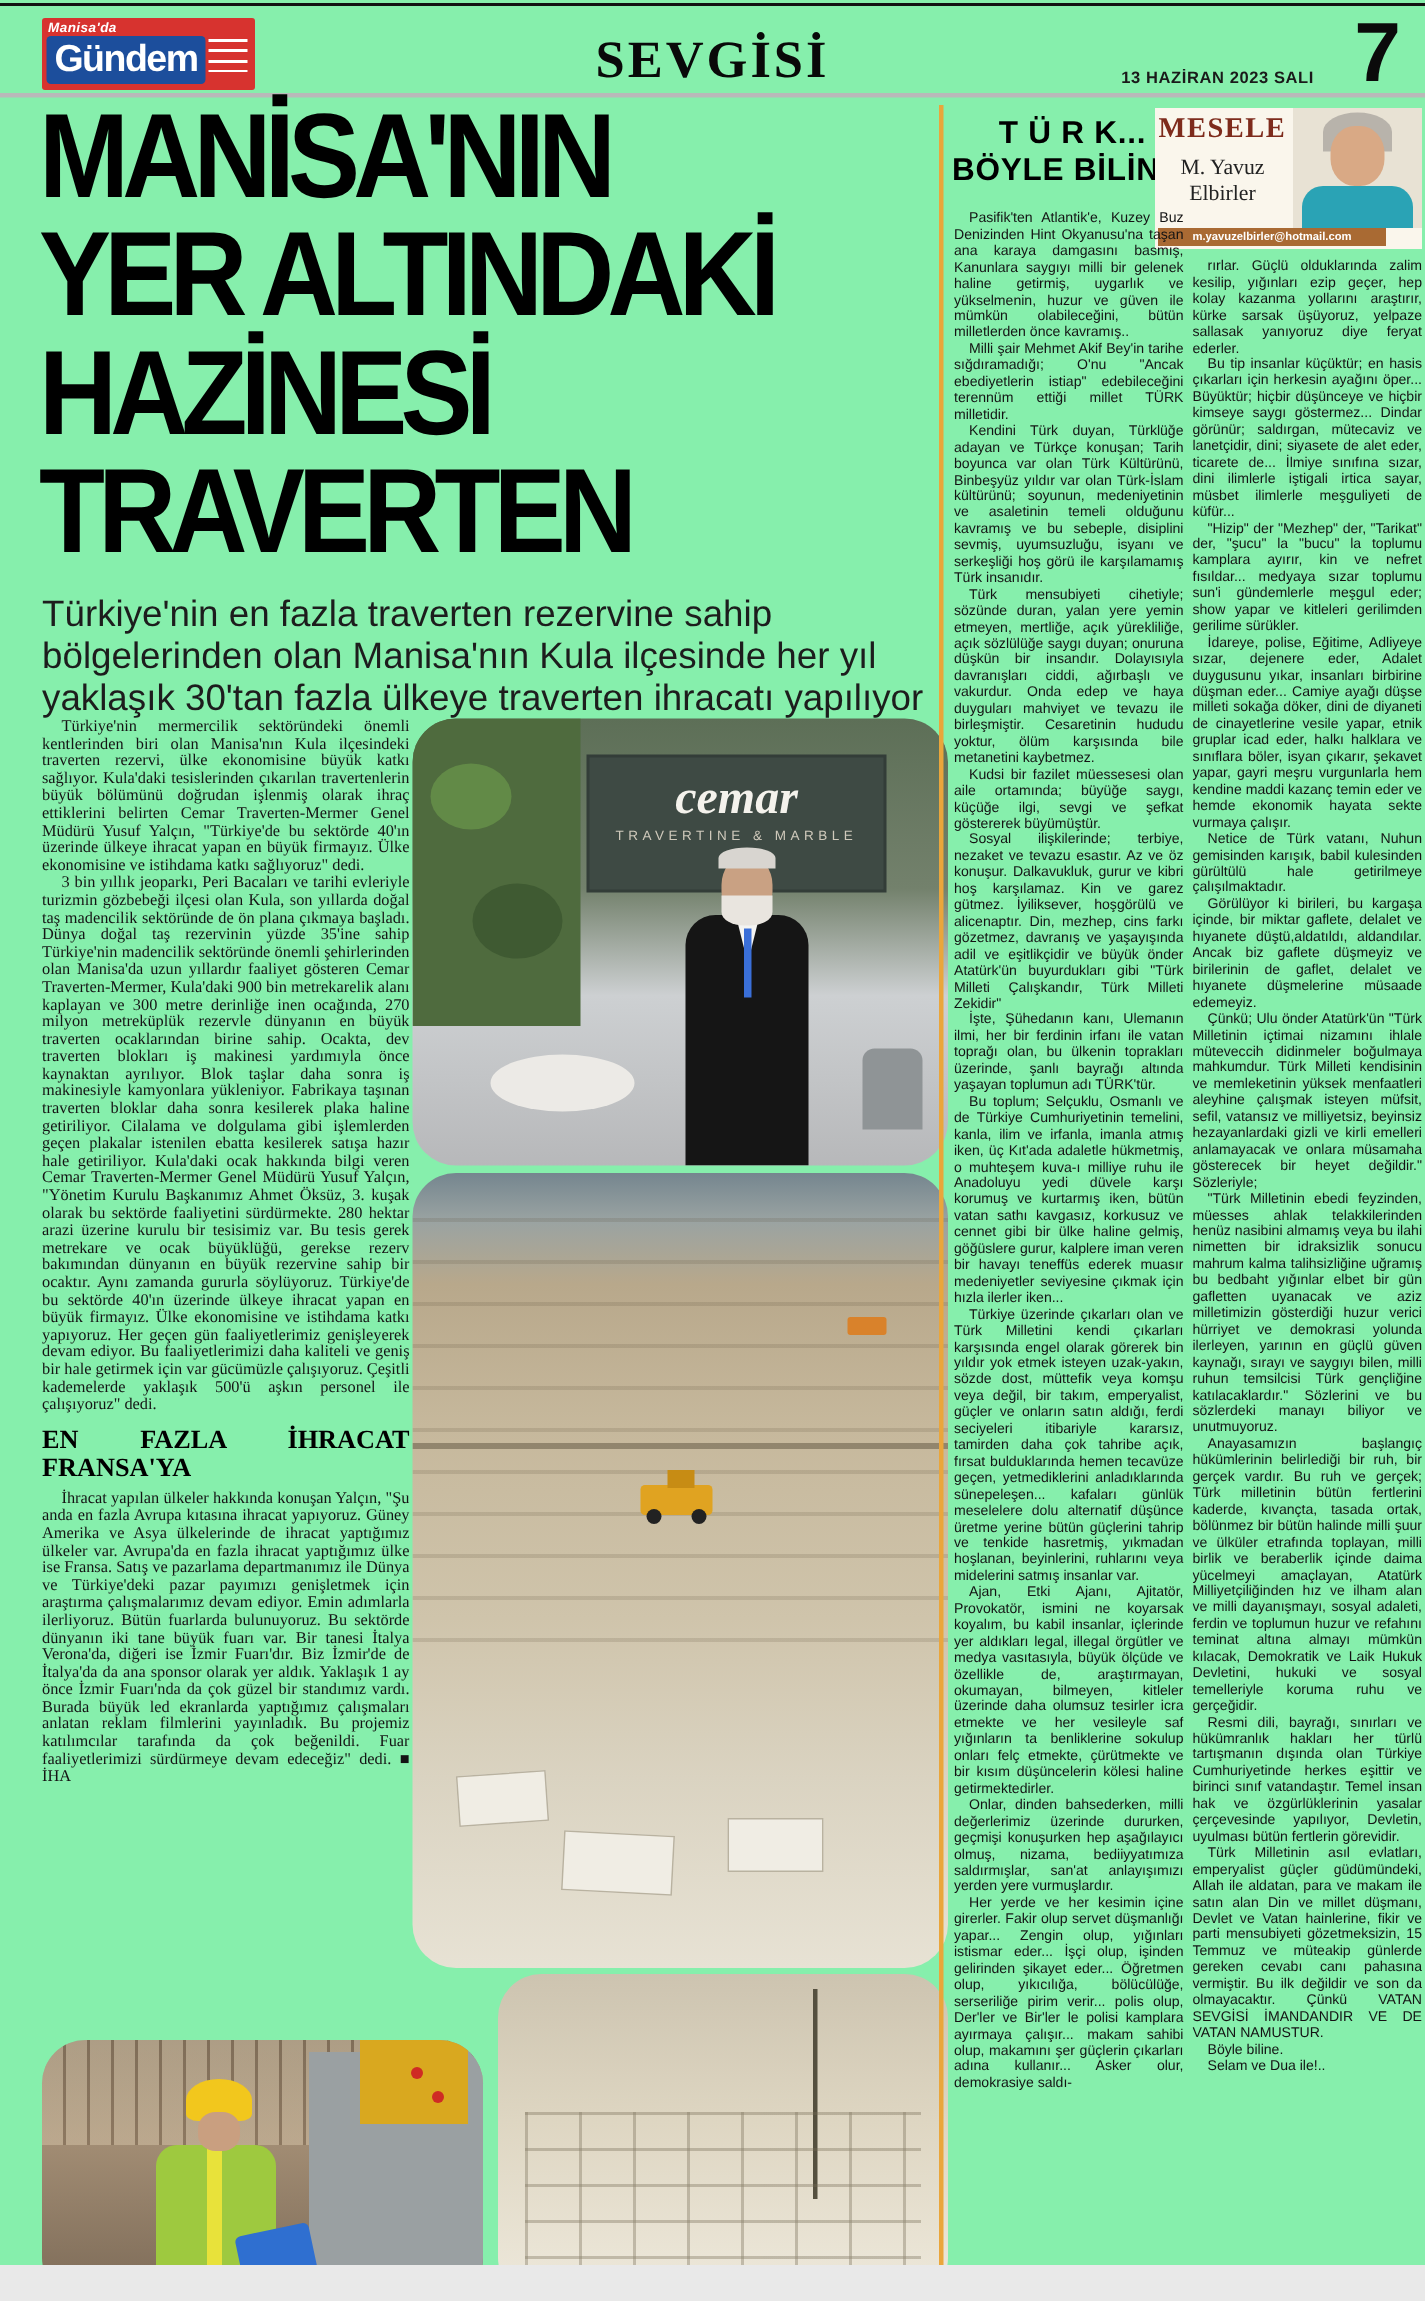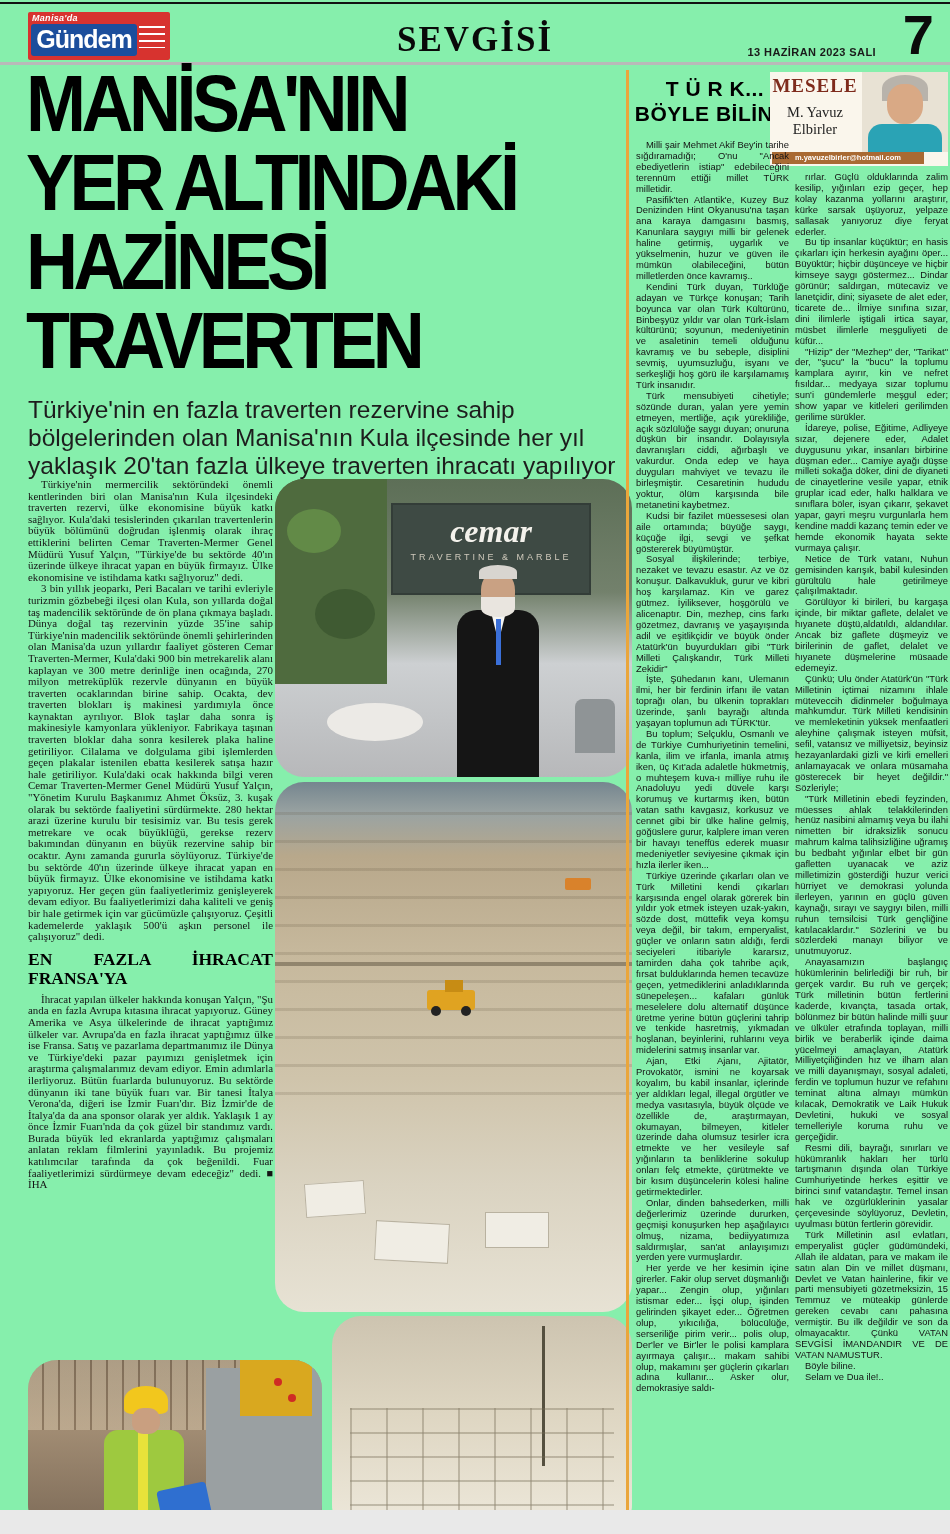--- a/index.html
+++ b/index.html
@@ -125,21 +125,21 @@
   <div class="page-date">13 HAZİRAN 2023 SALI</div>
   <div class="page-num">7</div>
   <div class="header-rule"></div>
 
   <h1 class="headline">
     <div>MANİSA'NIN</div>
     <div>YER ALTINDAKİ</div>
     <div>HAZİNESİ</div>
     <div>TRAVERTEN</div>
   </h1>
-  <div class="subheadline">Türkiye'nin en fazla traverten rezervine sahip bölgelerinden olan Manisa'nın Kula ilçesinde her yıl yaklaşık 20'tan fazla ülkeye traverten ihracatı yapılıyor</div>
+  <div class="subheadline">Türkiye'nin en fazla traverten rezervine sahip bölgelerinden olan Manisa'nın Kula ilçesinde her yıl yaklaşık 30'tan fazla ülkeye traverten ihracatı yapılıyor</div>
 
   <div class="body-col">
     <div>
         <p>Türkiye'nin mermercilik sektöründeki önemli kentlerinden biri olan Manisa'nın Kula ilçesindeki traverten rezervi, ülke ekonomisine büyük katkı sağlıyor. Kula'daki tesislerinden çıkarılan travertenlerin büyük bölümünü doğrudan işlenmiş olarak ihraç ettiklerini belirten Cemar Traverten-Mermer Genel Müdürü Yusuf Yalçın, "Türkiye'de bu sektörde 40'ın üzerinde ülkeye ihracat yapan en büyük firmayız. Ülke ekonomisine ve istihdama katkı sağlıyoruz" dedi.</p>
         <p>3 bin yıllık jeoparkı, Peri Bacaları ve tarihi evleriyle turizmin gözbebeği ilçesi olan Kula, son yıllarda doğal taş madencilik sektöründe de ön plana çıkmaya başladı. Dünya doğal taş rezervinin yüzde 35'ine sahip Türkiye'nin madencilik sektöründe önemli şehirlerinden olan Manisa'da uzun yıllardır faaliyet gösteren Cemar Traverten-Mermer, Kula'daki 900 bin metrekarelik alanı kaplayan ve 300 metre derinliğe inen ocağında, 270 milyon metreküplük rezervle dünyanın en büyük traverten ocaklarından birine sahip. Ocakta, dev traverten blokları iş makinesi yardımıyla önce kaynaktan ayrılıyor. Blok taşlar daha sonra iş makinesiyle kamyonlara yükleniyor. Fabrikaya taşınan traverten bloklar daha sonra kesilerek plaka haline getiriliyor. Cilalama ve dolgulama gibi işlemlerden geçen plakalar istenilen ebatta kesilerek satışa hazır hale getiriliyor. Kula'daki ocak hakkında bilgi veren Cemar Traverten-Mermer Genel Müdürü Yusuf Yalçın, "Yönetim Kurulu Başkanımız Ahmet Öksüz, 3. kuşak olarak bu sektörde faaliyetini sürdürmekte. 280 hektar arazi üzerine kurulu bir tesisimiz var. Bu tesis gerek metrekare ve ocak büyüklüğü, gerekse rezerv bakımından dünyanın en büyük rezervine sahip bir ocaktır. Aynı zamanda gururla söylüyoruz. Türkiye'de bu sektörde 40'ın üzerinde ülkeye ihracat yapan en büyük firmayız. Ülke ekonomisine ve istihdama katkı yapıyoruz. Her geçen gün faaliyetlerimiz genişleyerek devam ediyor. Bu faaliyetlerimizi daha kaliteli ve geniş bir hale getirmek için var gücümüzle çalışıyoruz. Çeşitli kademelerde yaklaşık 500'ü aşkın personel ile çalışıyoruz" dedi.</p>
       </div>
     <h3 class="sub2">EN FAZLA İHRACAT FRANSA'YA</h3>
     <div>
         <p>İhracat yapılan ülkeler hakkında konuşan Yalçın, "Şu anda en fazla Avrupa kıtasına ihracat yapıyoruz. Güney Amerika ve Asya ülkelerinde de ihracat yaptığımız ülkeler var. Avrupa'da en fazla ihracat yaptığımız ülke ise Fransa. Satış ve pazarlama departmanımız ile Dünya ve Türkiye'deki pazar payımızı genişletmek için araştırma çalışmalarımız devam ediyor. Emin adımlarla ilerliyoruz. Bütün fuarlarda bulunuyoruz. Bu sektörde dünyanın iki tane büyük fuarı var. Bir tanesi İtalya Verona'da, diğeri ise İzmir Fuarı'dır. Biz İzmir'de de İtalya'da da ana sponsor olarak yer aldık. Yaklaşık 1 ay önce İzmir Fuarı'nda da çok güzel bir standımız vardı. Burada büyük led ekranlarda yaptığımız çalışmaları anlatan reklam filmlerini yayınladık. Bu projemiz katılımcılar tarafında da çok beğenildi. Fuar faaliyetlerimizi sürdürmeye devam edeceğiz" dedi. ■ İHA</p>
       </div>
@@ -209,22 +209,22 @@
     </div>
     <div class="author-photo">
       <div class="ap-hair"></div>
       <div class="ap-face"></div>
       <div class="ap-shirt"></div>
     </div>
     <div class="email-bar">m.yavuzelbirler@hotmail.com</div>
   </div>
 
   <div class="op-col" id="op-col1">
+      <p>Pasifik'ten Atlantik'e, Kuzey Buz Denizinden Hint Okyanusu'na taşan ana karaya damgasını basmış, Kanunlara saygıyı milli bir gelenek haline getirmiş, uygarlık ve yükselmenin, huzur ve güven ile mümkün olabileceğini, bütün milletlerden önce kavramış..</p>
       <p>Milli şair Mehmet Akif Bey'in tarihe sığdıramadığı; O'nu "Ancak ebediyetlerin istiap" edebileceğini terennüm ettiği millet TÜRK milletidir.</p>
-      <p>Pasifik'ten Atlantik'e, Kuzey Buz Denizinden Hint Okyanusu'na taşan ana karaya damgasını basmış, Kanunlara saygıyı milli bir gelenek haline getirmiş, uygarlık ve yükselmenin, huzur ve güven ile mümkün olabileceğini, bütün milletlerden önce kavramış..</p>
       <p>Kendini Türk duyan, Türklüğe adayan ve Türkçe konuşan; Tarih boyunca var olan Türk Kültürünü, Binbeşyüz yıldır var olan Türk-İslam kültürünü; soyunun, medeniyetinin ve asaletinin temeli olduğunu kavramış ve bu sebeple, disiplini sevmiş, uyumsuzluğu, isyanı ve serkeşliği hoş görü ile karşılamamış Türk insanıdır.</p>
       <p>Türk mensubiyeti cihetiyle; sözünde duran, yalan yere yemin etmeyen, mertliğe, açık yürekliliğe, açık sözlülüğe saygı duyan; onuruna düşkün bir insandır. Dolayısıyla davranışları ciddi, ağırbaşlı ve vakurdur. Onda edep ve haya duyguları mahviyet ve tevazu ile birleşmiştir. Cesaretinin hududu yoktur, ölüm karşısında bile metanetini kaybetmez.</p>
       <p>Kudsi bir fazilet müessesesi olan aile ortamında; büyüğe saygı, küçüğe ilgi, sevgi ve şefkat göstererek büyümüştür.</p>
       <p>Sosyal ilişkilerinde; terbiye, nezaket ve tevazu esastır. Az ve öz konuşur. Dalkavukluk, gurur ve kibri hoş karşılamaz. Kin ve garez gütmez. İyiliksever, hoşgörülü ve alicenaptır. Din, mezhep, cins farkı gözetmez, davranış ve yaşayışında adil ve eşitlikçidir ve büyük önder Atatürk'ün buyurdukları gibi "Türk Milleti Çalışkandır, Türk Milleti Zekidir"</p>
       <p>İşte, Şühedanın kanı, Ulemanın ilmi, her bir ferdinin irfanı ile vatan toprağı olan, bu ülkenin toprakları üzerinde, şanlı bayrağı altında yaşayan toplumun adı TÜRK'tür.</p>
       <p>Bu toplum; Selçuklu, Osmanlı ve de Türkiye Cumhuriyetinin temelini, kanla, ilim ve irfanla, imanla atmış iken, üç Kıt'ada adaletle hükmetmiş, o muhteşem kuva-ı milliye ruhu ile Anadoluyu yedi düvele karşı korumuş ve kurtarmış iken, bütün vatan sathı kavgasız, korkusuz ve cennet gibi bir ülke haline gelmiş, göğüslere gurur, kalplere iman veren bir havayı teneffüs ederek muasır medeniyetler seviyesine çıkmak için hızla ilerler iken...</p>
       <p>Türkiye üzerinde çıkarları olan ve Türk Milletini kendi çıkarları karşısında engel olarak görerek bin yıldır yok etmek isteyen uzak-yakın, sözde dost, müttefik veya komşu veya değil, bir takım, emperyalist, güçler ve onların satın aldığı, ferdi seciyeleri itibariyle kararsız, tamirden daha çok tahribe açık, fırsat bulduklarında hemen tecavüze geçen, yetmediklerini anladıklarında sünepeleşen... kafaları günlük meselelere dolu alternatif düşünce üretme yerine bütün güçlerini tahrip ve tenkide hasretmiş, yıkmadan hoşlanan, beyinlerini, ruhlarını veya midelerini satmış insanlar var.</p>
       <p>Ajan, Etki Ajanı, Ajitatör, Provokatör, ismini ne koyarsak koyalım, bu kabil insanlar, içlerinde yer aldıkları legal, illegal örgütler ve medya vasıtasıyla, büyük ölçüde ve özellikle de, araştırmayan, okumayan, bilmeyen, kitleler üzerinde daha olumsuz tesirler icra etmekte ve her vesileyle saf yığınların ta benliklerine sokulup onları felç etmekte, çürütmekte ve bir kısım düşüncelerin kölesi haline getirmektedirler.</p>
       <p>Onlar, dinden bahsederken, milli değerlerimiz üzerinde dururken, geçmişi konuşurken hep aşağılayıcı olmuş, nizama, bediiyyatımıza saldırmışlar, san'at anlayışımızı yerden yere vurmuşlardır.</p>
       <p>Her yerde ve her kesimin içine girerler. Fakir olup servet düşmanlığı yapar... Zengin olup, yığınları istismar eder... İşçi olup, işinden gelirinden şikayet eder... Öğretmen olup, yıkıcılığa, bölücülüğe, serseriliğe pirim verir... polis olup, Der'ler ve Bir'ler le polisi kamplara ayırmaya çalışır... makam sahibi olup, makamını şer güçlerin çıkarları adına kullanır... Asker olur, demokrasiye saldı-</p>
@@ -232,19 +232,19 @@
   <div class="op-col" id="op-col2">
       <p>rırlar. Güçlü olduklarında zalim kesilip, yığınları ezip geçer, hep kolay kazanma yollarını araştırır, kürke sarsak üşüyoruz, yelpaze sallasak yanıyoruz diye feryat ederler.</p>
       <p>Bu tip insanlar küçüktür; en hasis çıkarları için herkesin ayağını öper... Büyüktür; hiçbir düşünceye ve hiçbir kimseye saygı göstermez... Dindar görünür; saldırgan, mütecaviz ve lanetçidir, dini; siyasete de alet eder, ticarete de... İlmiye sınıfına sızar, dini ilimlerle iştigali irtica sayar, müsbet ilimlerle meşguliyeti de küfür...</p>
       <p>"Hizip" der "Mezhep" der, "Tarikat" der, "şucu" la "bucu" la toplumu kamplara ayırır, kin ve nefret fısıldar... medyaya sızar toplumu sun'i gündemlerle meşgul eder; show yapar ve kitleleri gerilimden gerilime sürükler.</p>
       <p>İdareye, polise, Eğitime, Adliyeye sızar, dejenere eder, Adalet duygusunu yıkar, insanları birbirine düşman eder... Camiye ayağı düşse milleti sokağa döker, dini de diyaneti de cinayetlerine vesile yapar, etnik gruplar icad eder, halkı halklara ve sınıflara böler, isyan çıkarır, şekavet yapar, gayri meşru vurgunlarla hem kendine maddi kazanç temin eder ve hemde ekonomik hayata sekte vurmaya çalışır.</p>
       <p>Netice de Türk vatanı, Nuhun gemisinden karışık, babil kulesinden gürültülü hale getirilmeye çalışılmaktadır.</p>
       <p>Görülüyor ki birileri, bu kargaşa içinde, bir miktar gaflete, delalet ve hıyanete düştü,aldatıldı, aldandılar. Ancak biz gaflete düşmeyiz ve birilerinin de gaflet, delalet ve hıyanete düşmelerine müsaade edemeyiz.</p>
       <p>Çünkü; Ulu önder Atatürk'ün "Türk Milletinin içtimai nizamını ihlale müteveccih didinmeler boğulmaya mahkumdur. Türk Milleti kendisinin ve memleketinin yüksek menfaatleri aleyhine çalışmak isteyen müfsit, sefil, vatansız ve milliyetsiz, beyinsiz hezayanlardaki gizli ve kirli emelleri anlamayacak ve onlara müsamaha gösterecek bir heyet değildir." Sözleriyle;</p>
       <p>"Türk Milletinin ebedi feyzinden, müesses ahlak telakkilerinden henüz nasibini almamış veya bu ilahi nimetten bir idraksizlik sonucu mahrum kalma talihsizliğine uğramış bu bedbaht yığınlar elbet bir gün gafletten uyanacak ve aziz milletimizin gösterdiği huzur verici hürriyet ve demokrasi yolunda ilerleyen, yarının en güçlü güven kaynağı, sırayı ve saygıyı bilen, milli ruhun temsilcisi Türk gençliğine katılacaklardır." Sözlerini ve bu sözlerdeki manayı biliyor ve unutmuyoruz.</p>
       <p>Anayasamızın başlangıç hükümlerinin belirlediği bir ruh, bir gerçek vardır. Bu ruh ve gerçek; Türk milletinin bütün fertlerini kaderde, kıvançta, tasada ortak, bölünmez bir bütün halinde milli şuur ve ülküler etrafında toplayan, milli birlik ve beraberlik içinde daima yücelmeyi amaçlayan, Atatürk Milliyetçiliğinden hız ve ilham alan ve milli dayanışmayı, sosyal adaleti, ferdin ve toplumun huzur ve refahını teminat altına almayı mümkün kılacak, Demokratik ve Laik Hukuk Devletini, hukuki ve sosyal temelleriyle koruma ruhu ve gerçeğidir.</p>
-      <p>Resmi dili, bayrağı, sınırları ve hükümranlık hakları her türlü tartışmanın dışında olan Türkiye Cumhuriyetinde herkes eşittir ve birinci sınıf vatandaştır. Temel insan hak ve özgürlüklerinin yasalar çerçevesinde söylüyoruz, Devletin, uyulması bütün fertlerin görevidir.</p>
+      <p>Resmi dili, bayrağı, sınırları ve hükümranlık hakları her türlü tartışmanın dışında olan Türkiye Cumhuriyetinde herkes eşittir ve birinci sınıf vatandaştır. Temel insan hak ve özgürlüklerinin yasalar çerçevesinde yapılıyor, Devletin, uyulması bütün fertlerin görevidir.</p>
       <p>Türk Milletinin asıl evlatları, emperyalist güçler güdümündeki, Allah ile aldatan, para ve makam ile satın alan Din ve millet düşmanı, Devlet ve Vatan hainlerine, fikir ve parti mensubiyeti gözetmeksizin, 15 Temmuz ve müteakip günlerde gereken cevabı canı pahasına vermiştir. Bu ilk değildir ve son da olmayacaktır. Çünkü VATAN SEVGİSİ İMANDANDIR VE DE VATAN NAMUSTUR.</p>
       <p>Böyle biline.</p>
       <p>Selam ve Dua ile!..</p>
     </div>
 
 </div>
 
 </body></html>

